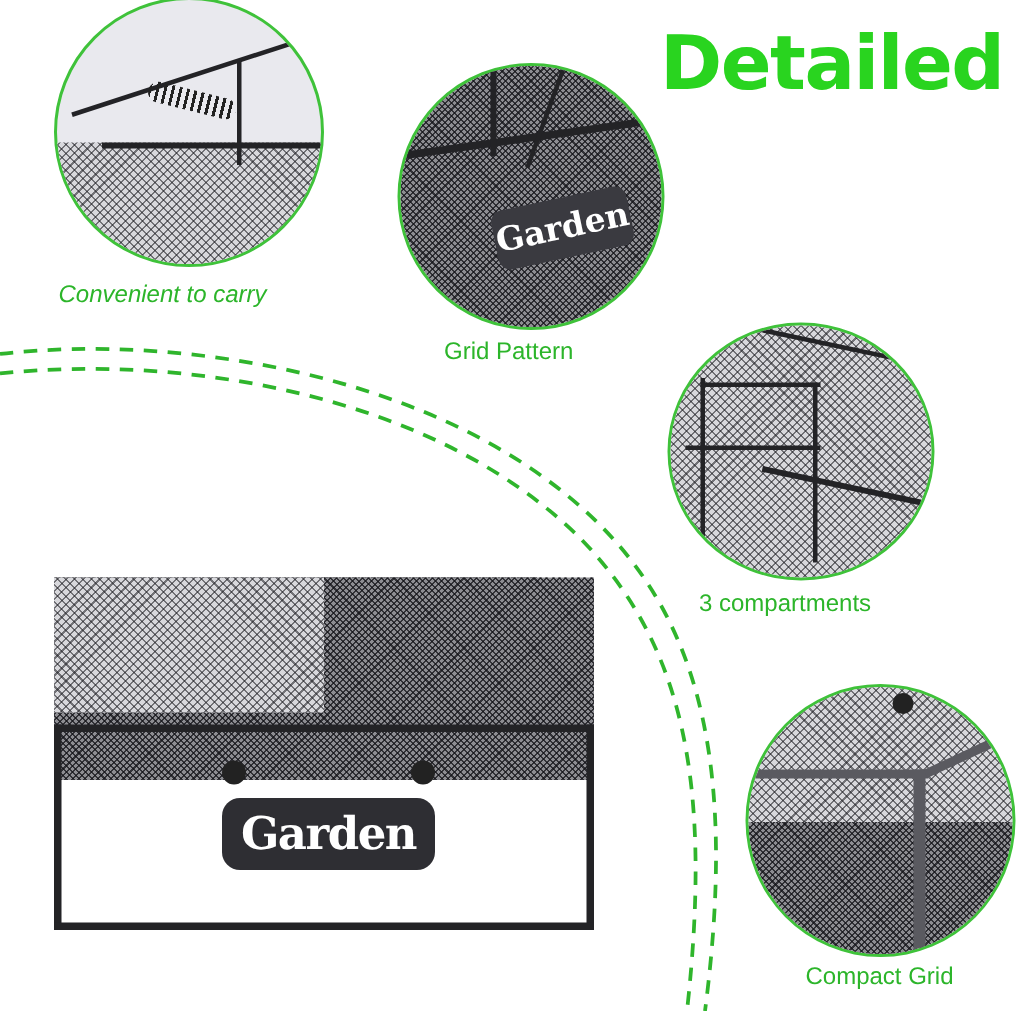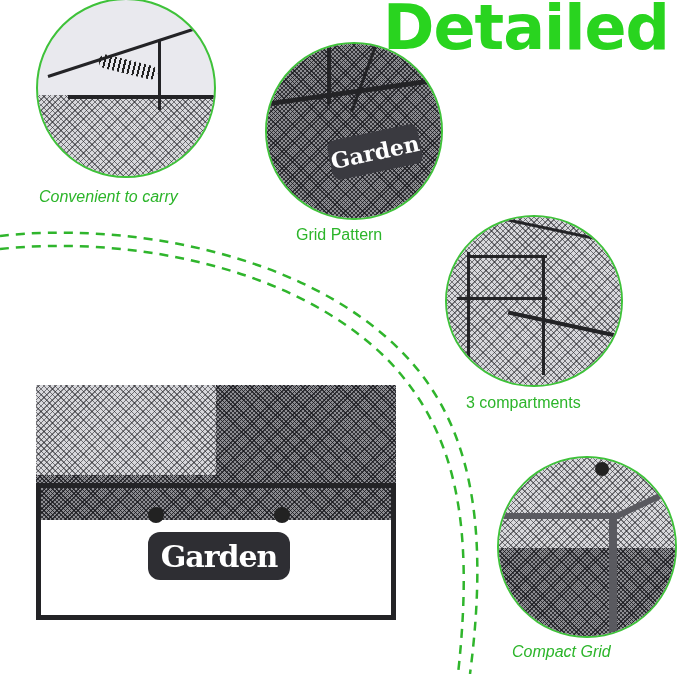--- a/index.html
+++ b/index.html
@@ -1,18 +1,18 @@
 <!DOCTYPE html>
 <html><head>
 <meta charset="utf-8">
 <style>
   html,body{margin:0;padding:0;background:#fff;}
   body{width:679px;height:674px;position:relative;overflow:hidden;font-family:"Liberation Sans",sans-serif;}
   .title{position:absolute;right:10px;top:2px;text-align:right;color:#29d41f;font-family:"DejaVu Sans",sans-serif;font-weight:bold;line-height:52px;letter-spacing:-1px;}
-  .title .l1{font-size:62px;display:block;}
+  .title .l1{font-size:50px;display:block;margin-top:14px;}
   .title .l2{font-size:50px;display:block;}
   .circle{position:absolute;border-radius:50%;border:2.5px solid #3fc23a;overflow:hidden;background:#e9e9ee;box-sizing:border-box;}
   .caption{position:absolute;color:#2cb52a;font-size:16px;white-space:nowrap;}
   .mesh{position:absolute;inset:0;
     background:
       repeating-linear-gradient(45deg, rgba(30,30,35,.55) 0 1px, transparent 1px 4px),
       repeating-linear-gradient(-45deg, rgba(30,30,35,.55) 0 1px, transparent 1px 4px),
       #d8d8dc;}
   .mesh.dark{background:
       repeating-linear-gradient(45deg, rgba(20,20,25,.75) 0 1px, transparent 1px 3px),
@@ -65,21 +65,21 @@
 <div class="caption" style="left:466px;top:394px;">3 compartments</div>
 
 <div class="circle" style="left:497px;top:456px;width:180px;height:182px;">
   <div class="mesh"></div>
   <div class="mesh dark" style="top:90px;"></div>
   <div class="bar" style="left:0;top:55px;width:120px;height:6px;background:#5a5a60;"></div>
   <div class="bar" style="left:110px;top:55px;width:8px;height:130px;background:#5a5a60;"></div>
   <div class="bar" style="left:118px;top:55px;width:70px;height:6px;background:#5a5a60;transform:rotate(-25deg);transform-origin:left;"></div>
   <div style="position:absolute;left:96px;top:4px;width:14px;height:14px;border-radius:50%;background:#222;"></div>
 </div>
-<div class="caption" style="left:512px;top:643px;font-style:italic;">Compact Grid</div>
+<div class="caption" style="left:537px;top:643px;">Compact Grid</div>
 
 <div class="basket">
 
   <div class="bar" style="left:126px;top:15px;width:4px;height:120px;transform:rotate(22deg);transform-origin:top;"></div>
   <div class="bar" style="left:195px;top:15px;width:4px;height:110px;transform:rotate(-22deg);transform-origin:top;"></div>
   <div style="position:absolute;left:160px;top:2px;width:14px;height:14px;border-radius:50%;background:#333;"></div>
   <div style="position:absolute;left:186px;top:6px;width:14px;height:14px;border-radius:50%;background:#333;"></div>
 
   <div class="mesh dark" style="left:38px;top:78px;width:322px;height:22px;inset:auto;"></div>
   <div class="bar" style="left:38px;top:77px;width:322px;height:3px;"></div>

